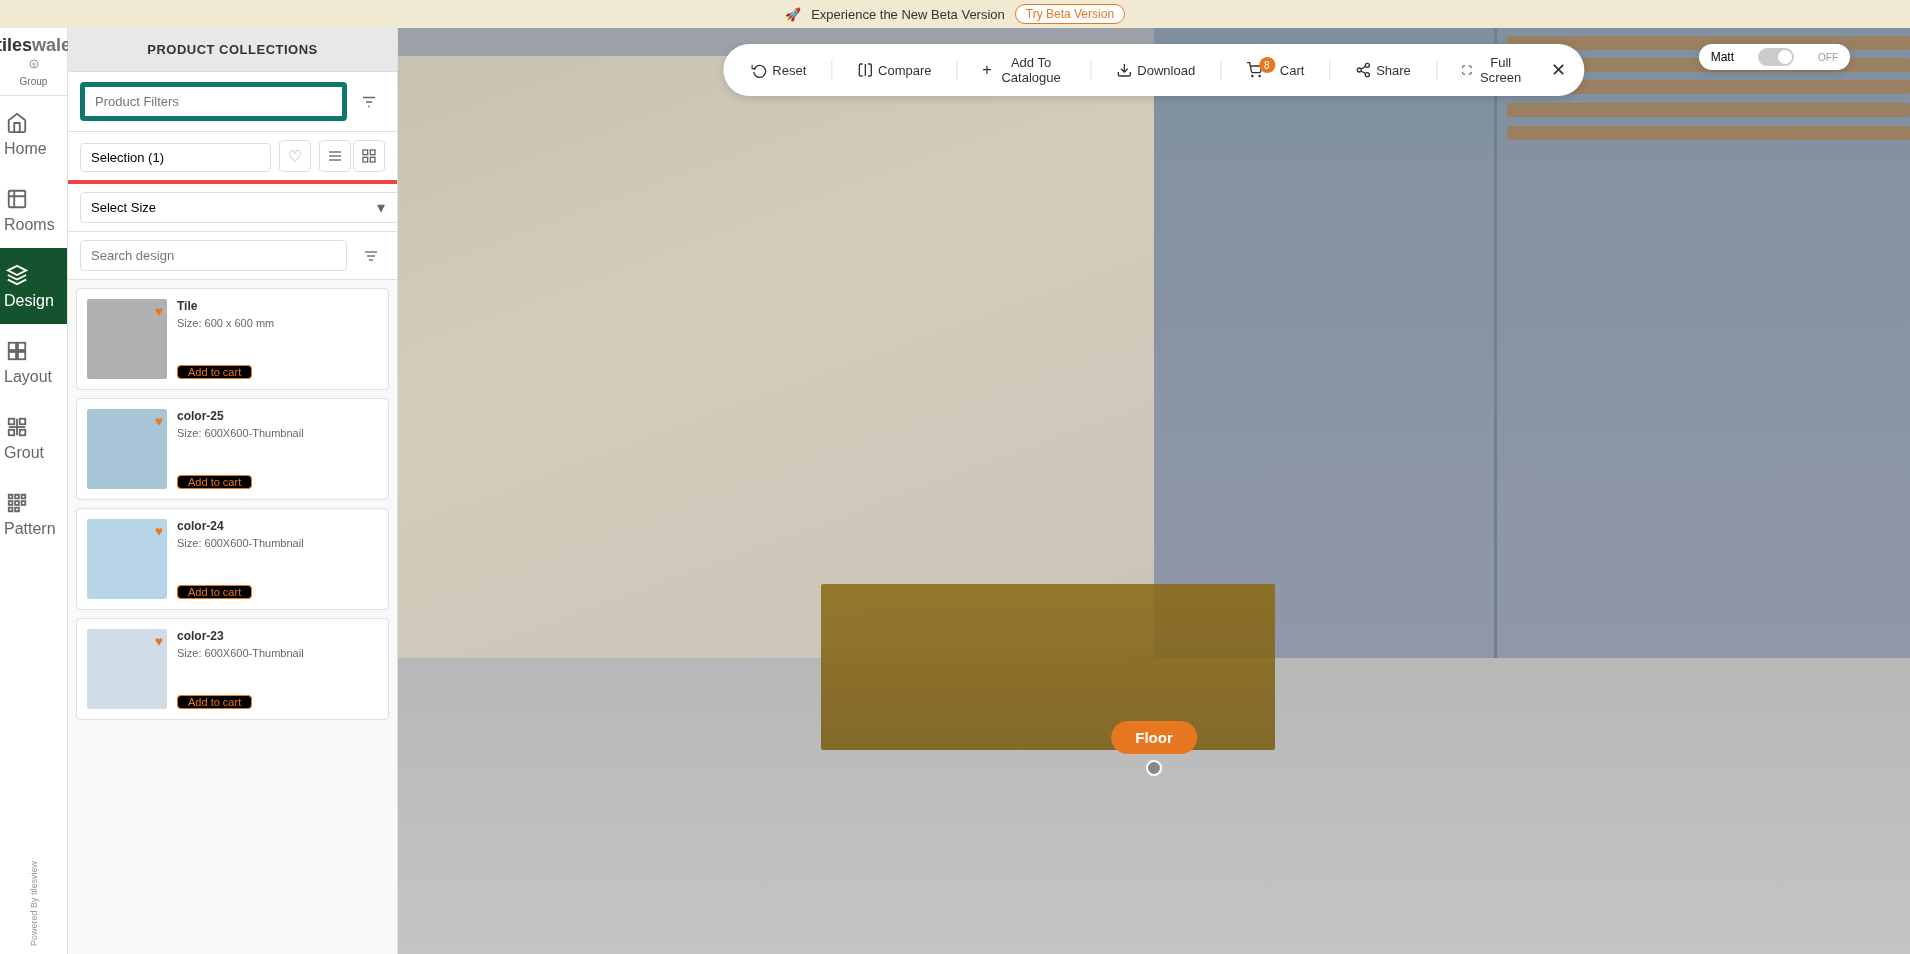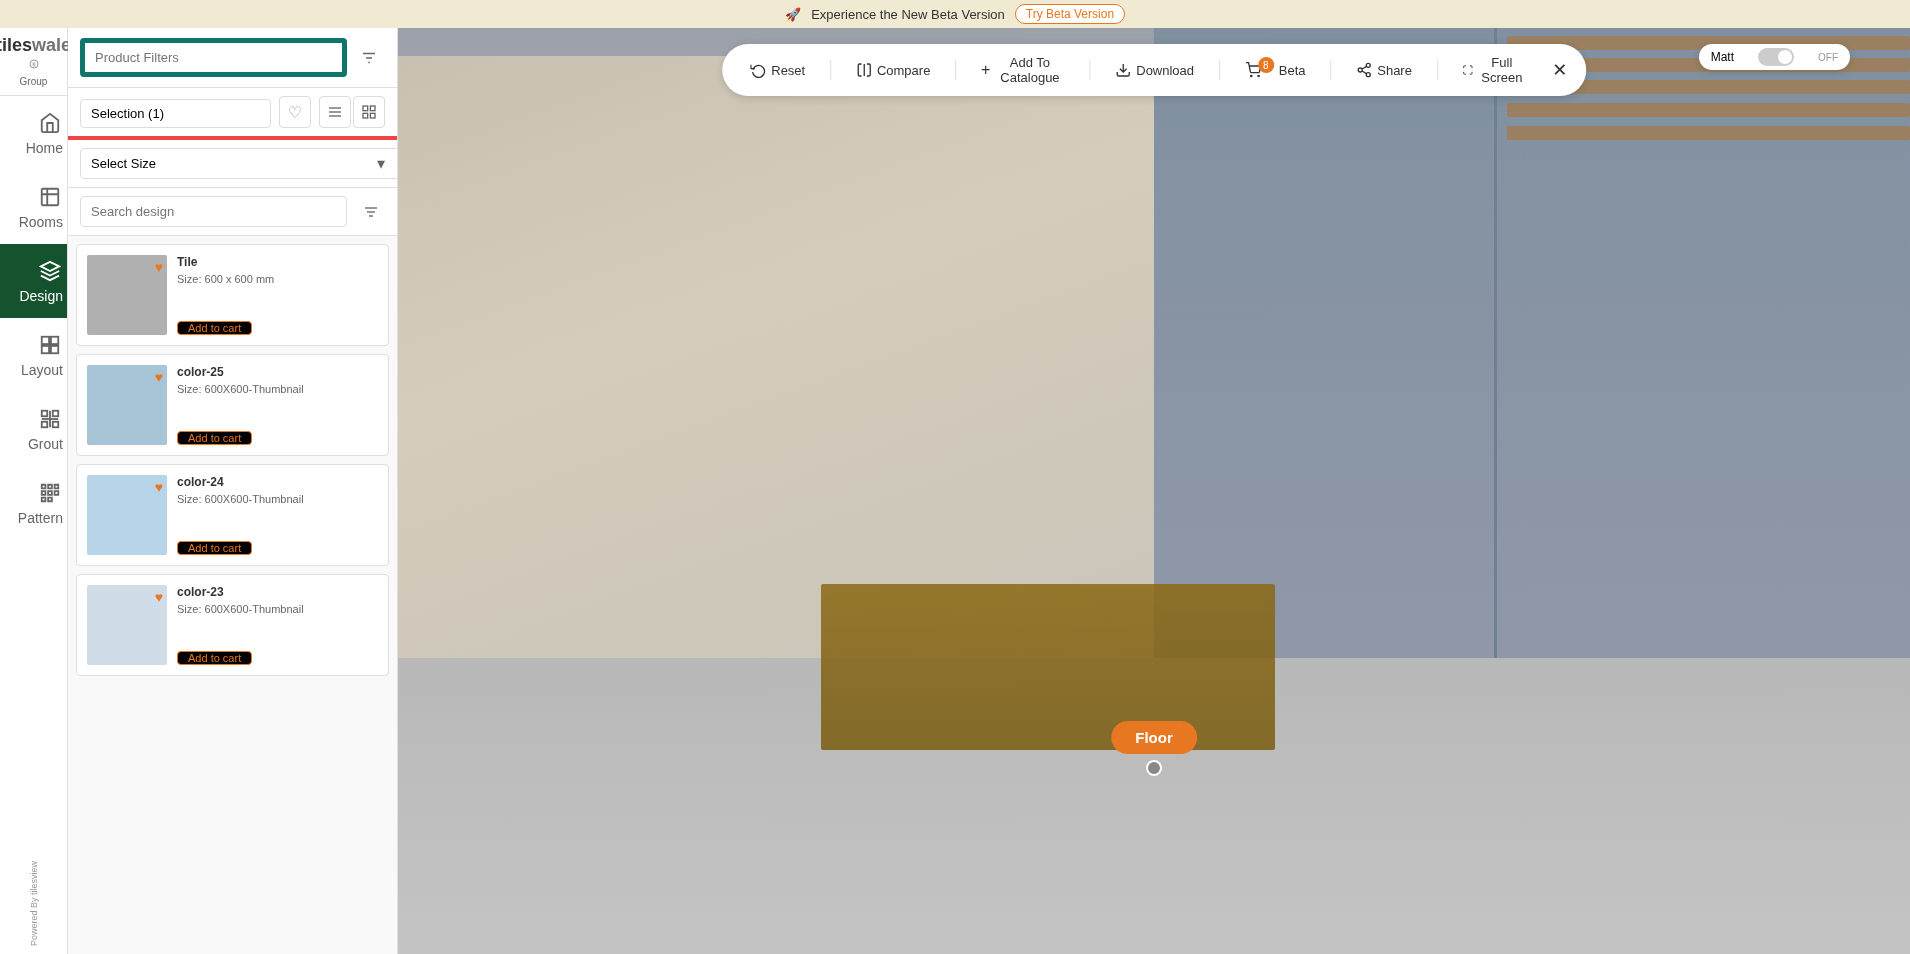--- a/index.html
+++ b/index.html
@@ -60,25 +60,25 @@
       color: #333;
       line-height: 1.1;
       text-align: center;
     }
     .logo-text .wale { color: #737373; text-align: center; }
     .logo-group { font-size: 10px; color: #666; display: block; text-align: center; }
     .nav-item {
       width: 100%;
       display: flex;
       flex-direction: column;
-      align-items: flex-end;
+      align-items: flex-start;
       justify-content: center;
       padding: 14px 4px;
       cursor: pointer;
-      font-size: 14px;
+      font-size: 16px;
       color: #666;
       gap: 4px;
     }
     .nav-item.active { background: #14532d; color: white; }
     .nav-icon {
       width: 26px;
       height: 26px;
       display: flex;
       align-items: center;
       justify-content: center;
@@ -534,20 +534,21 @@
           <path d="M3 17h4v4H3zM10 17h4v4h-4z"></path>
         </svg>
       </div>
       <span>Pattern</span>
     </div>
 
     <div class="powered-by">Powered By tilesview</div>
   </div>
 
   <div class="product-panel">
+    <div class="panel-header">PRODUCT COLLECTIONS</div>
 
     <div class="filter-row">
       <input class="filter-input" type="text" placeholder="Product Filters" style="">
       <button class="filter-icon-btn">
         <svg width="18" height="18" viewBox="0 0 24 24" fill="none" stroke="#666" stroke-width="2">
           <line x1="4" y1="6" x2="20" y2="6"></line>
           <line x1="8" y1="12" x2="16" y2="12"></line>
           <line x1="11" y1="18" x2="13" y2="18"></line>
         </svg>
       </button>
@@ -695,21 +696,21 @@
         <span>Download</span>
       </button>
       <div class="toolbar-divider"></div>
       <button class="toolbar-btn" style="position:relative;">
         <svg width="16" height="16" viewBox="0 0 24 24" fill="none" stroke="#333" stroke-width="2">
           <circle cx="9" cy="21" r="1"></circle>
             <circle cx="20" cy="21" r="1"></circle>
           <path d="M1 1h4l2.68 13.39a2 2 0 0 0 2 1.61h9.72a2 2 0 0 0 2-1.61L23 6H6"></path>
         </svg>
         <span class="cart-badge">8</span>
-        <span>Beta</span>
+        <span>Cart</span>
       </button>
       <div class="toolbar-divider"></div>
       <button class="toolbar-btn">
         <svg width="16" height="16" viewBox="0 0 24 24" fill="none" stroke="#333" stroke-width="2">
           <circle cx="18" cy="5" r="3"></circle>
             <circle cx="6" cy="12" r="3"></circle>
             <circle cx="18" cy="19" r="3"></circle>
           <line x1="8.59" y1="13.51" x2="15.42" y2="17.49"></line>
           <line x1="15.41" y1="6.51" x2="8.59" y2="10.49"></line>
         </svg>

